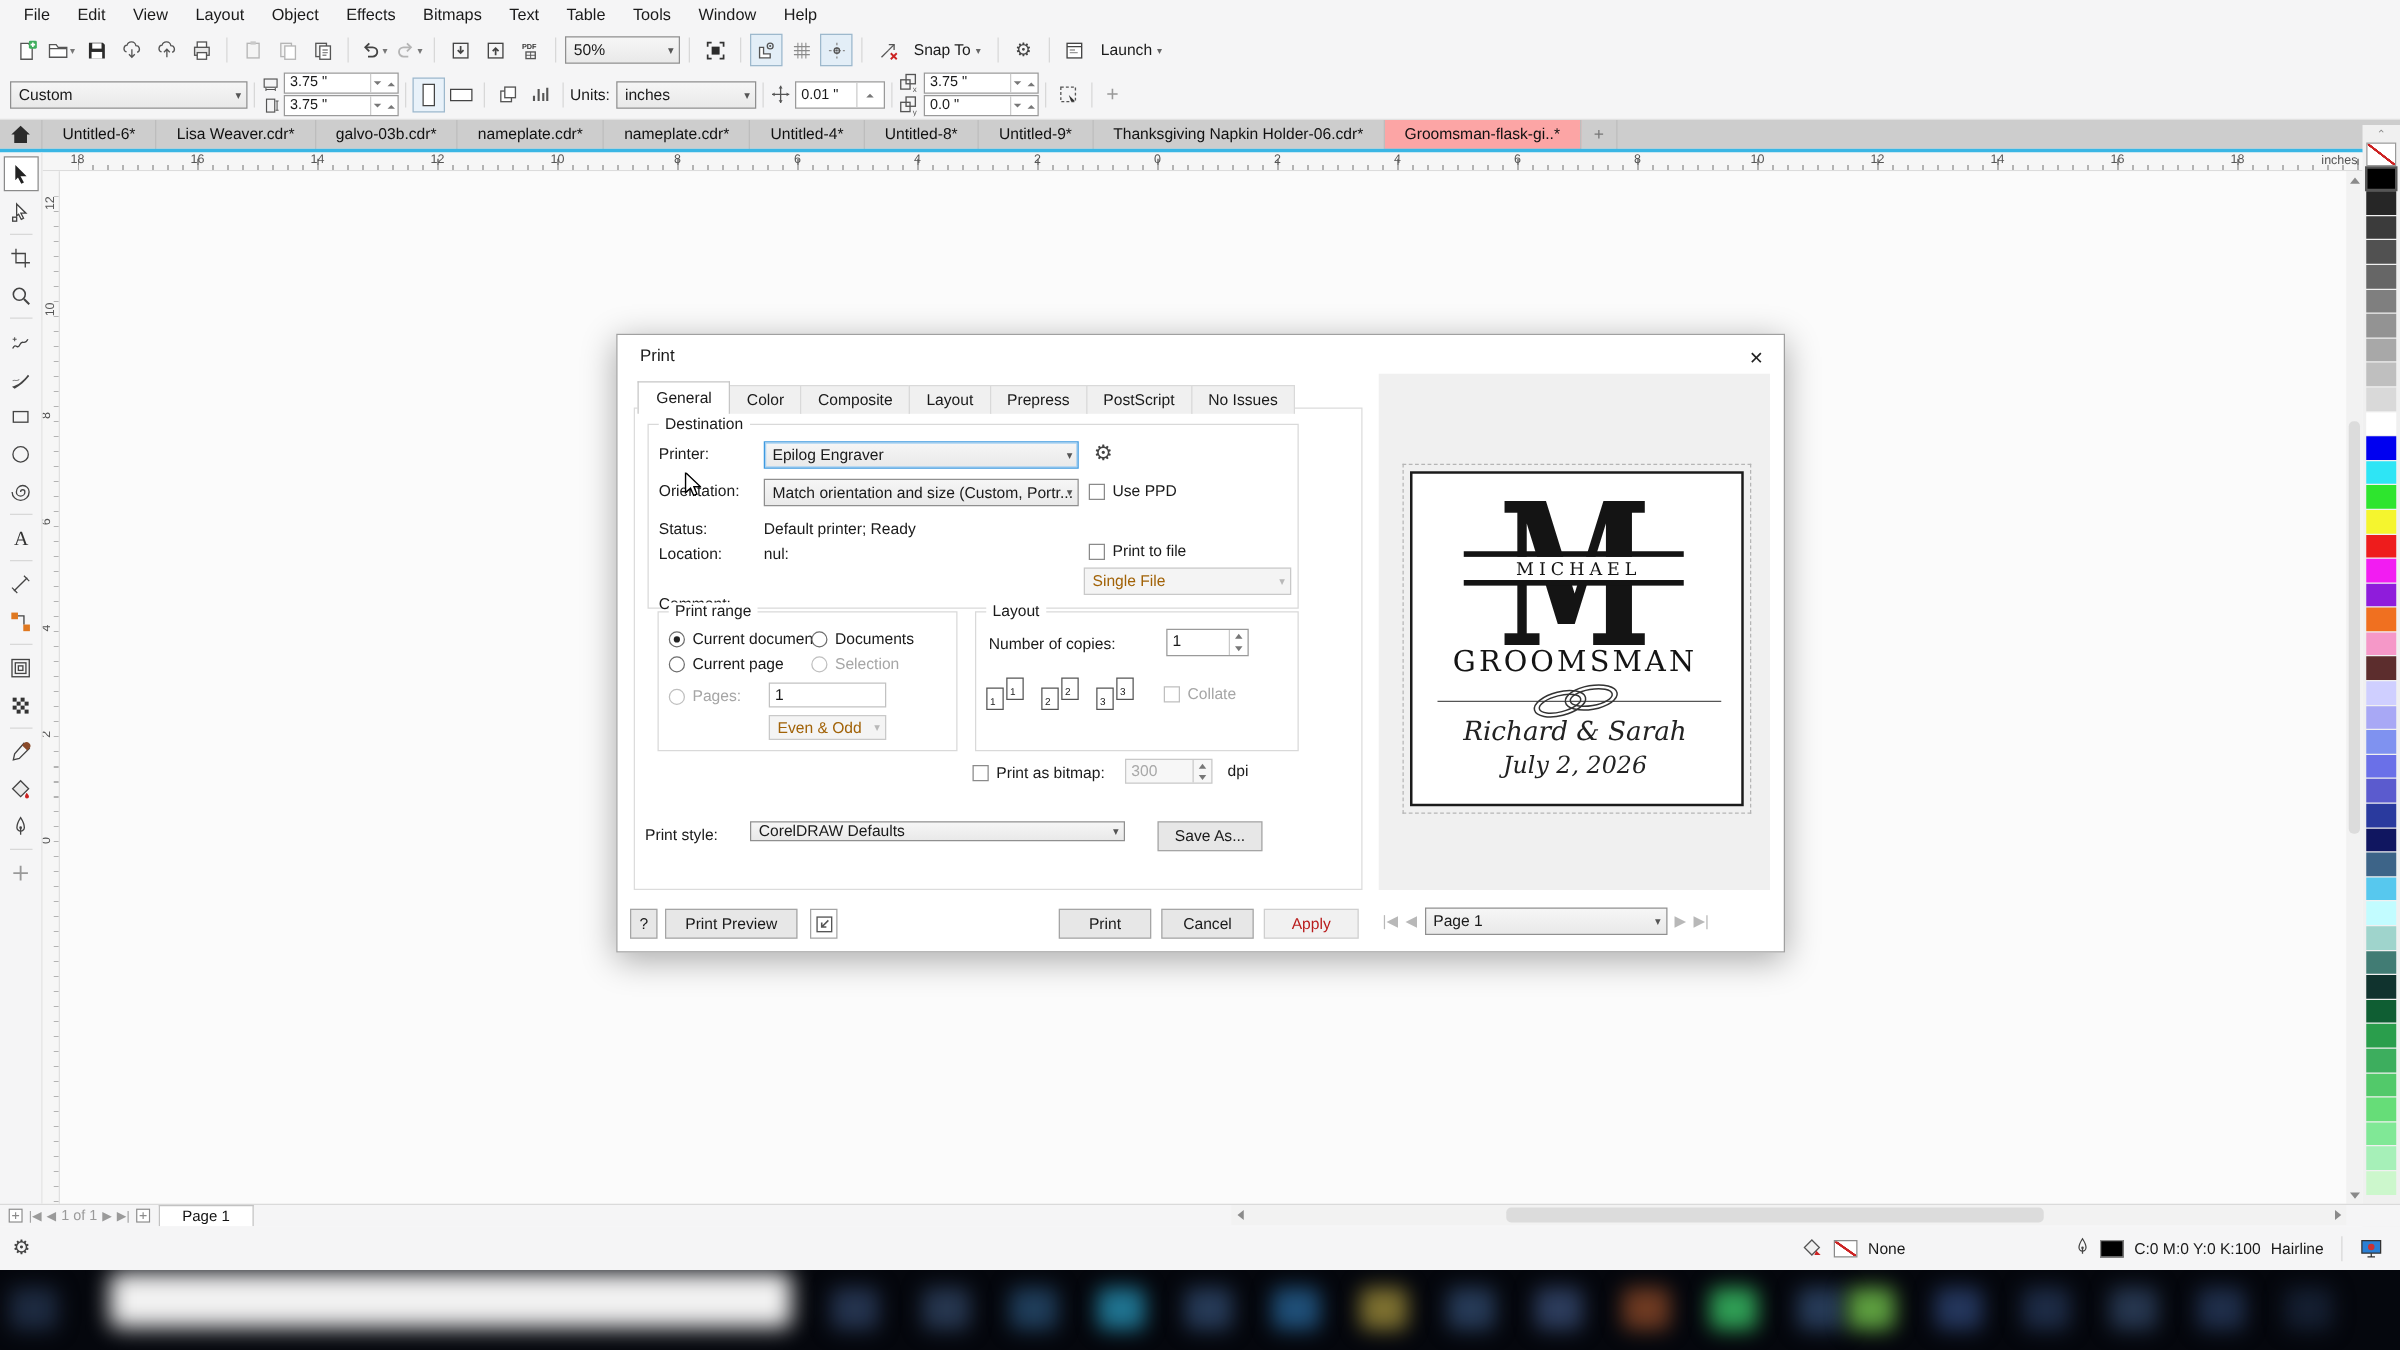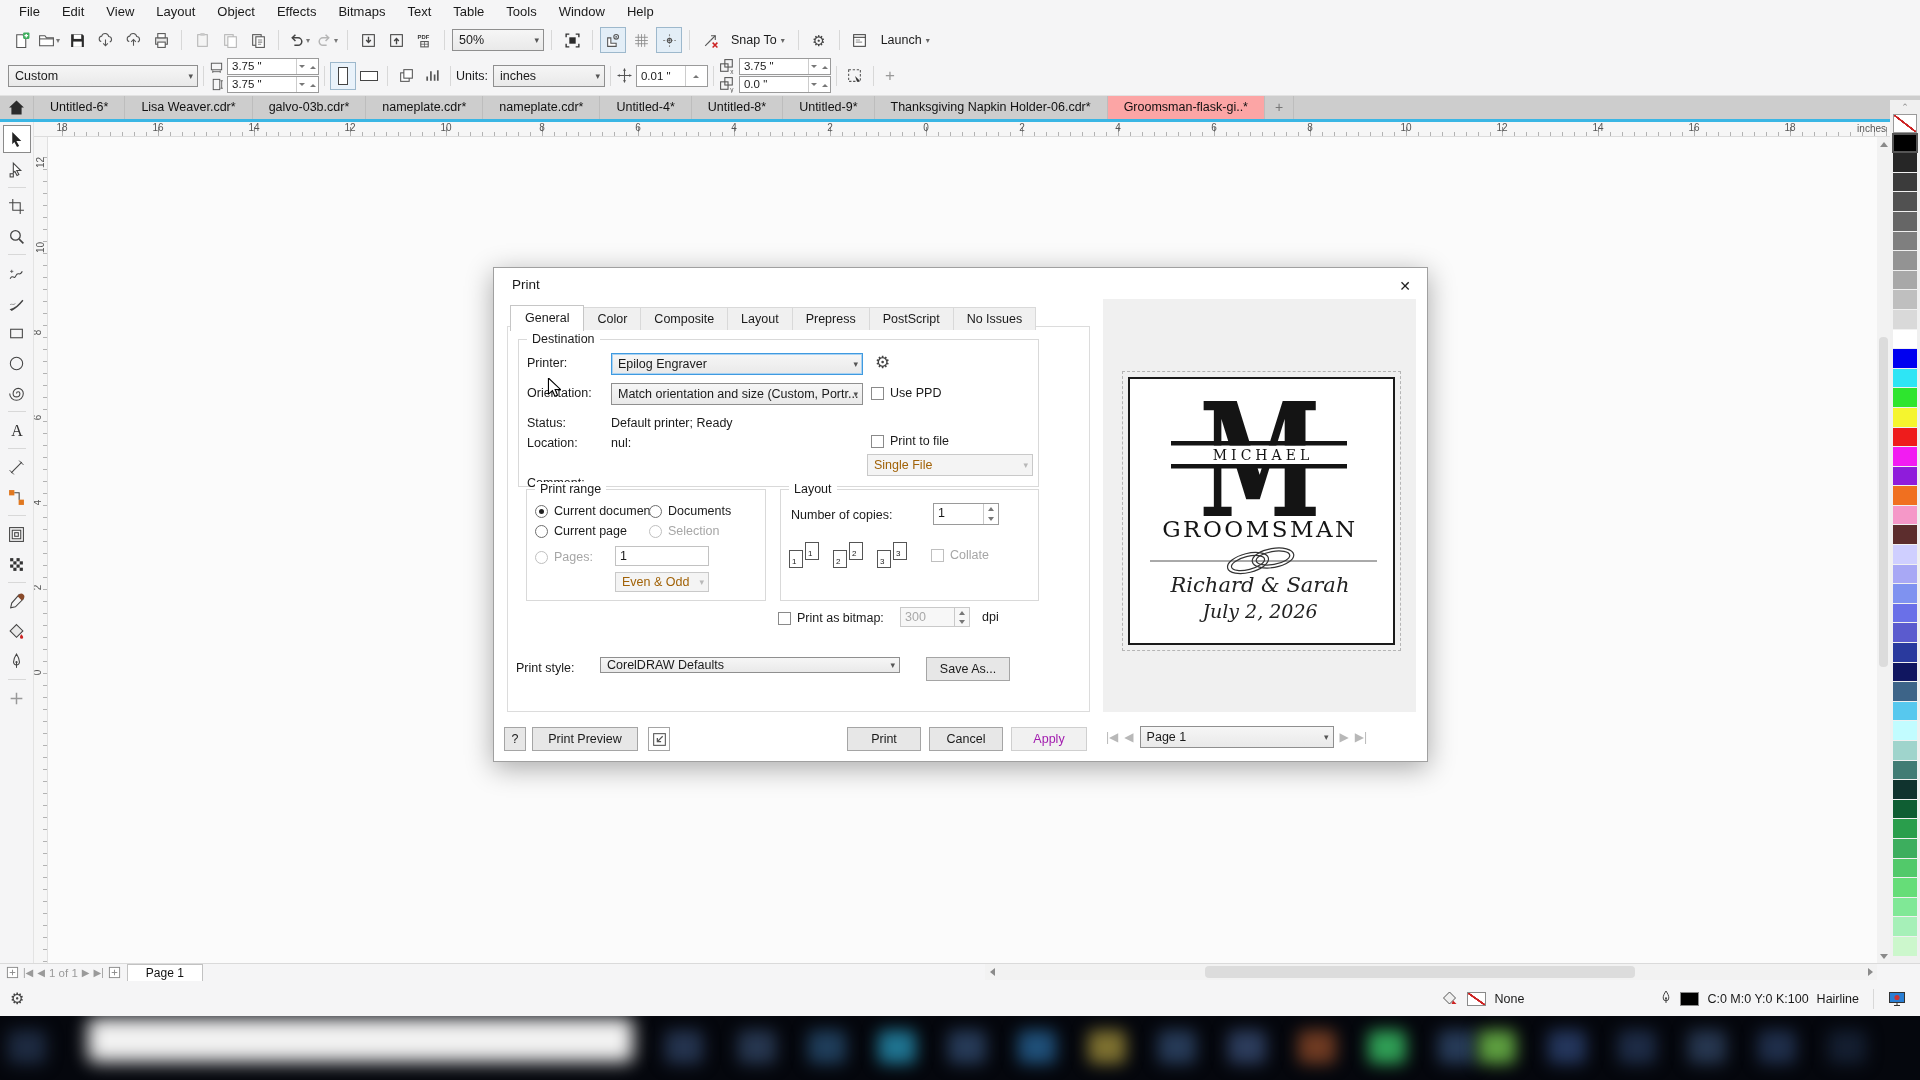--- a/index.html
+++ b/index.html
@@ -99,36 +99,36 @@
   .sw.black{background:#000}
   .vline{width:1px;height:20px;background:#d8d8d8;margin:0 6px}
   
   #taskbar{position:absolute;left:0;top:1016px;width:1920px;height:64px;background:#05070d;overflow:hidden}
   #taskbar .whiteblob{position:absolute;left:88px;top:2px;width:545px;height:44px;background:#f2f2f2;filter:blur(9px);border-radius:6px}
   .blob{position:absolute;top:14px;width:38px;height:34px;filter:blur(8px);border-radius:6px}
   
   #dlg{position:absolute;left:493px;top:267px;width:935px;height:495px;background:#fff;border:1px solid #a0a0a0;box-shadow:0 6px 26px rgba(0,0,0,.33);font-size:12.5px;z-index:40}
   #dlg .title{position:absolute;left:18px;top:9px;font-size:13.5px}
   #dlg .close{position:absolute;right:10px;top:7px;width:24px;height:22px;display:flex;align-items:center;justify-content:center;font-size:14px;color:#222}
-  .dlg-tabs{position:absolute;left:16px;top:37px;display:flex;align-items:center;z-index:3}
+  .dlg-tabs{position:absolute;left:16px;top:37px;display:flex;align-items:flex-end;z-index:3}
   .dtab2{border:1px solid #d9d9d9;border-bottom:none;background:#f0f0f0;padding:4px 13px 4px;margin-right:0;font-size:12.5px;position:relative}
   .dtab2 + .dtab2{margin-left:-1px}
   .dtab2.active{background:#fff;padding:5px 14px 6px;z-index:4;border-color:#c6c6c6}
   .pane{position:absolute;left:13px;top:58px;width:583px;height:386px;border:1px solid #dcdcdc;background:#fff}
   .group{position:absolute;border:1px solid #d9d9d9}
   .group .legend{position:absolute;top:-8px;left:8px;background:#fff;padding:0 5px;font-size:12.5px}
   .row{position:absolute;display:flex;align-items:center;gap:6px;white-space:nowrap}
   .cb{width:13px;height:13px;border:1px solid #8a8a8a;background:#fff;flex:none}
   .cb.dis{border-color:#bfbfbf}
   .radio{width:13px;height:13px;border:1px solid #6e6e6e;border-radius:50%;background:#fff;position:relative;flex:none}
   .radio.on::after{content:"";position:absolute;inset:3px;border-radius:50%;background:#222}
   .radio.dis{border-color:#bfbfbf}
   .dis-t{color:#a6a6a6}
   .btn{border:1px solid #a5a5a5;background:#e7e7e7;display:flex;align-items:center;justify-content:center;font-size:12.5px}
-  .btn.dis{color:#a21caf;border-color:#cfcfcf;background:#f1f1f1}
+  .btn.dis{color:#b91c1c;border-color:#cfcfcf;background:#f1f1f1}
   .pgpair{position:relative;width:30px;height:26px}
   .pgpair .pg{position:absolute;width:14px;height:18px;background:#fff;border:1px solid #555;font-size:8px;display:flex;align-items:flex-end;padding:0 0 1px 2px}
   .pgpair .back{right:0;top:0}
   .pgpair .front{left:0;bottom:0}
   #preview-pane{position:absolute;left:609px;top:31px;width:313px;height:413px;background:#f0f0f0}
   #preview-page{position:absolute;left:25px;top:78px;width:267px;height:268px;background:#fff;border:2px solid #1a1a1a}
   #preview-page::before{content:"";position:absolute;inset:-8px;border:1px dashed #b5b5b5;pointer-events:none}
   .dlg-pagenav{position:absolute;left:612px;top:458px;display:flex;align-items:center;gap:6px;color:#b8b8b8;font-size:11px}
   
   #cursor{position:absolute;left:547px;top:378px;z-index:99}

